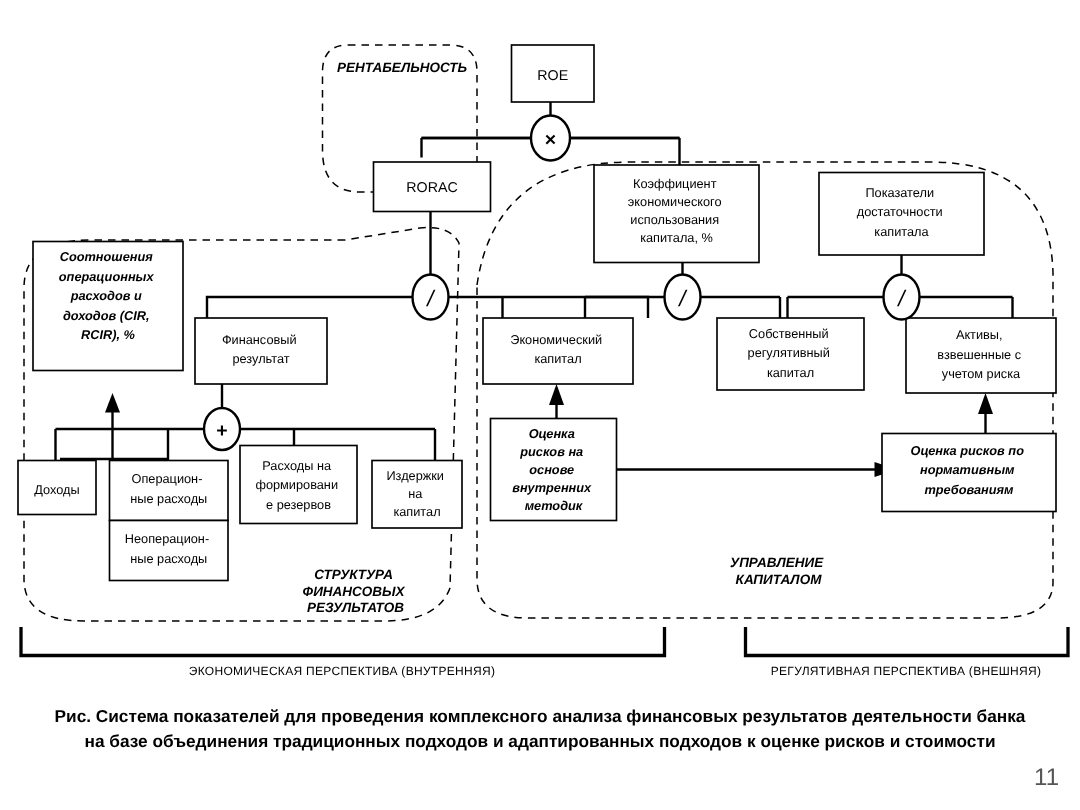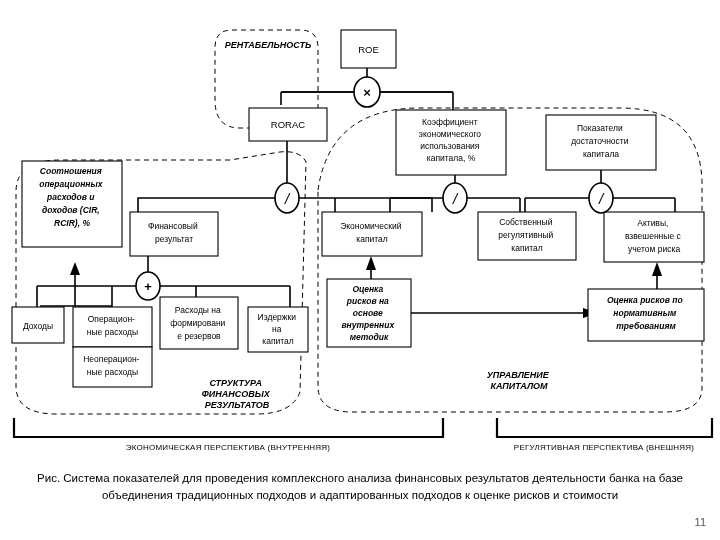--- a/index.html
+++ b/index.html
@@ -94,32 +94,32 @@
     fill: none;
   }
   #caption {
     position: absolute;
     left: 0;
     top: 470px;
     width: 720px;
     text-align: center;
     font-family: "Liberation Sans", sans-serif;
     font-size: 11.5px;
-    font-weight: normal;
+    font-weight: bold;
     line-height: 1.45;
     color: #000;
     padding: 0 32px;
     box-sizing: border-box;
   }
   #page-number {
     position: absolute;
     right: 14px;
     bottom: 12px;
     font-family: "Liberation Sans", sans-serif;
-    font-size: 11px;
+    font-size: 16px;
     color: #555;
   }
 </style>
 </head>
 <body>
 
 <div id="slide">
 
   <svg id="diagram-svg" viewBox="0 0 720 540">
 

